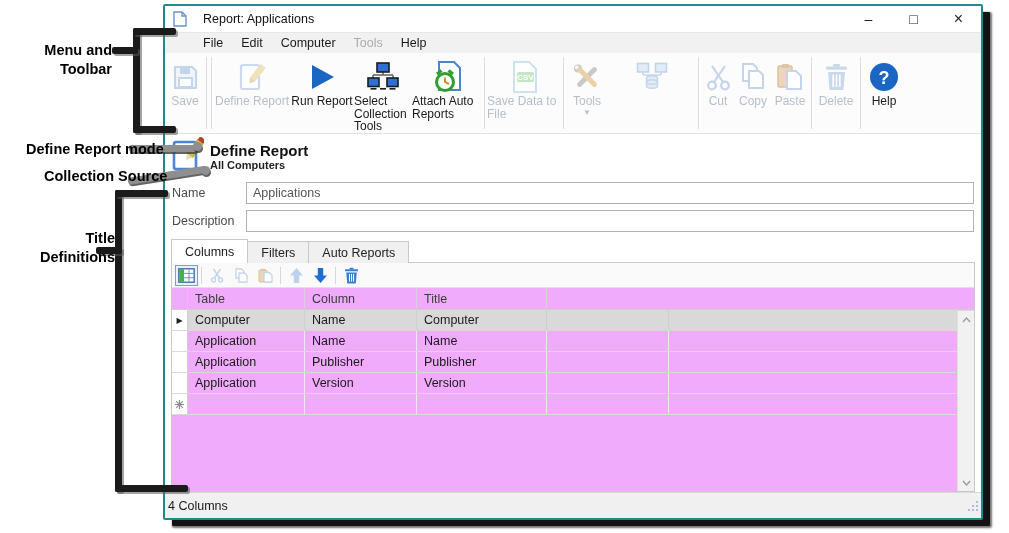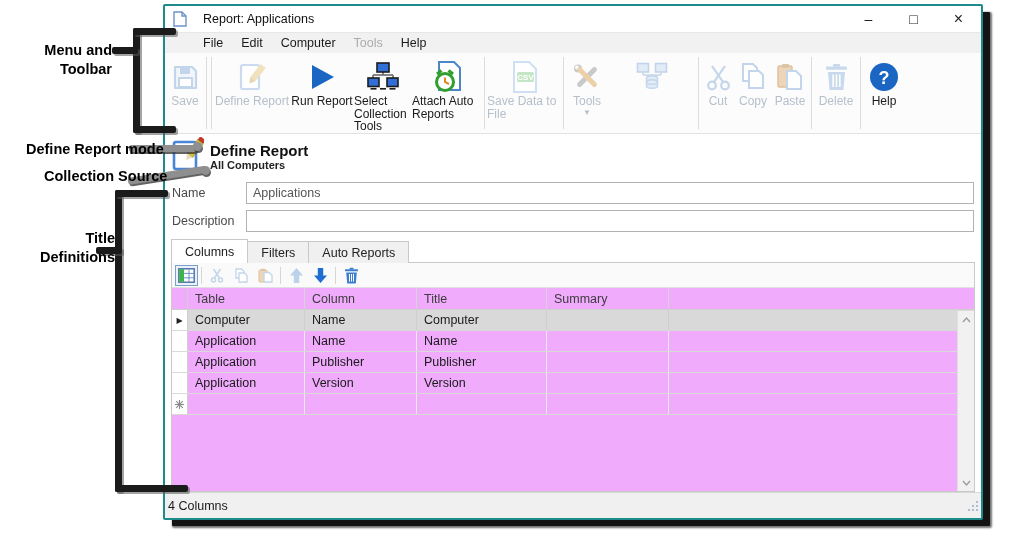--- a/index.html
+++ b/index.html
@@ -425,21 +425,20 @@
             </svg>
         </span>
       </div>
 
       <div class="grid">
         <div class="g-header">
           <span class="cell c-sel"></span>
           <span class="cell c-table">Table</span>
           <span class="cell c-col">Column</span>
           <span class="cell c-title">Title</span>
-          <span class="cell c-sum">Summary</span>
           <span class="cell c-fill"></span>
         </div>
 
         <div class="g-row selected">
           <span class="cell c-sel">
               <span class="rowmark">▶</span>
             </span>
           <span class="cell c-table">Computer</span>
           <span class="cell c-col">Name</span>
           <span class="cell c-title">Computer</span>

